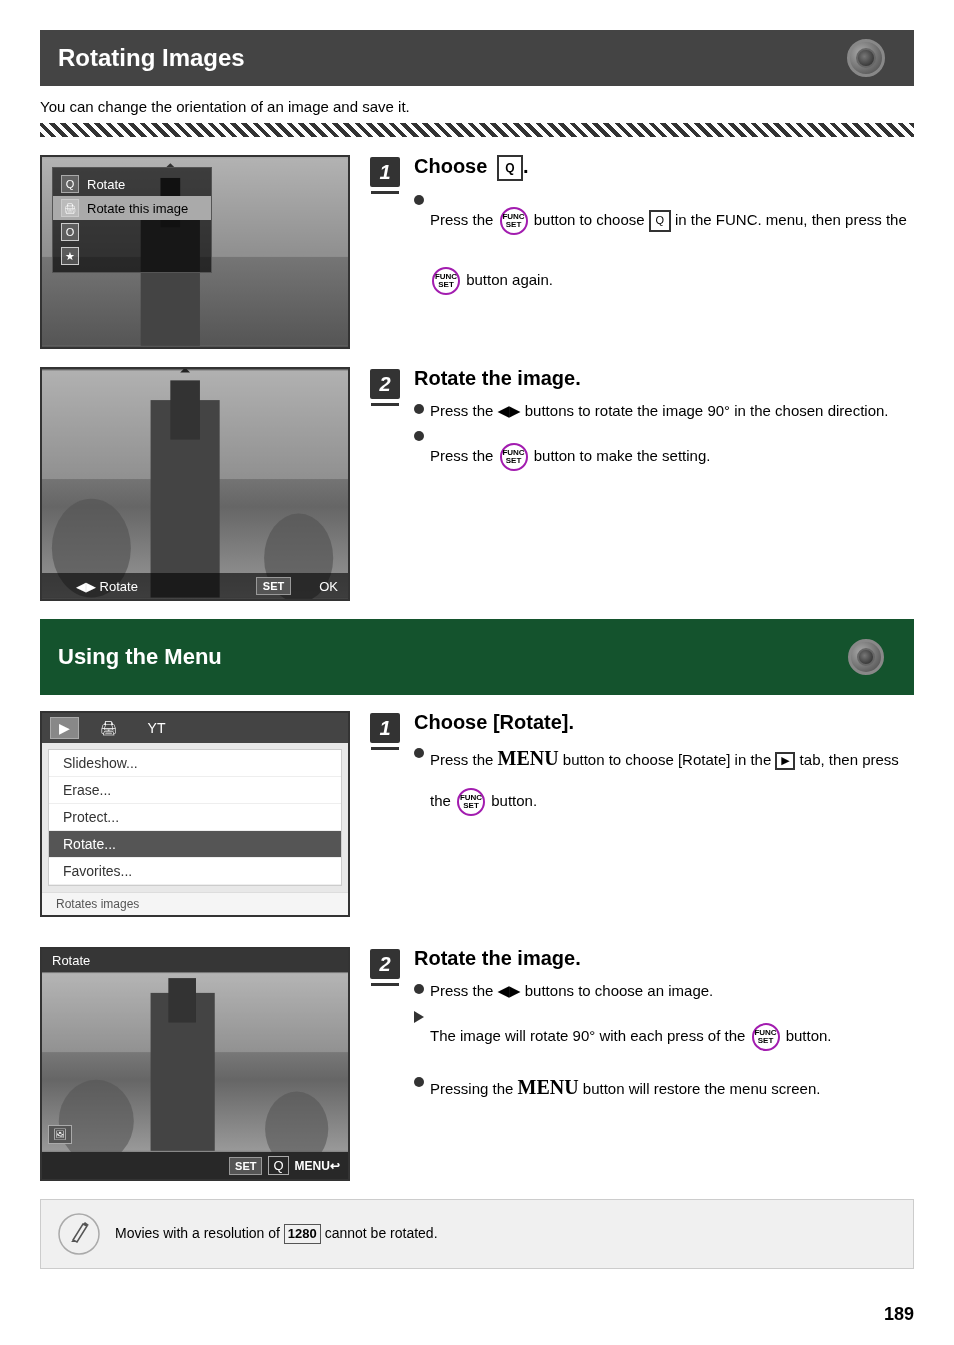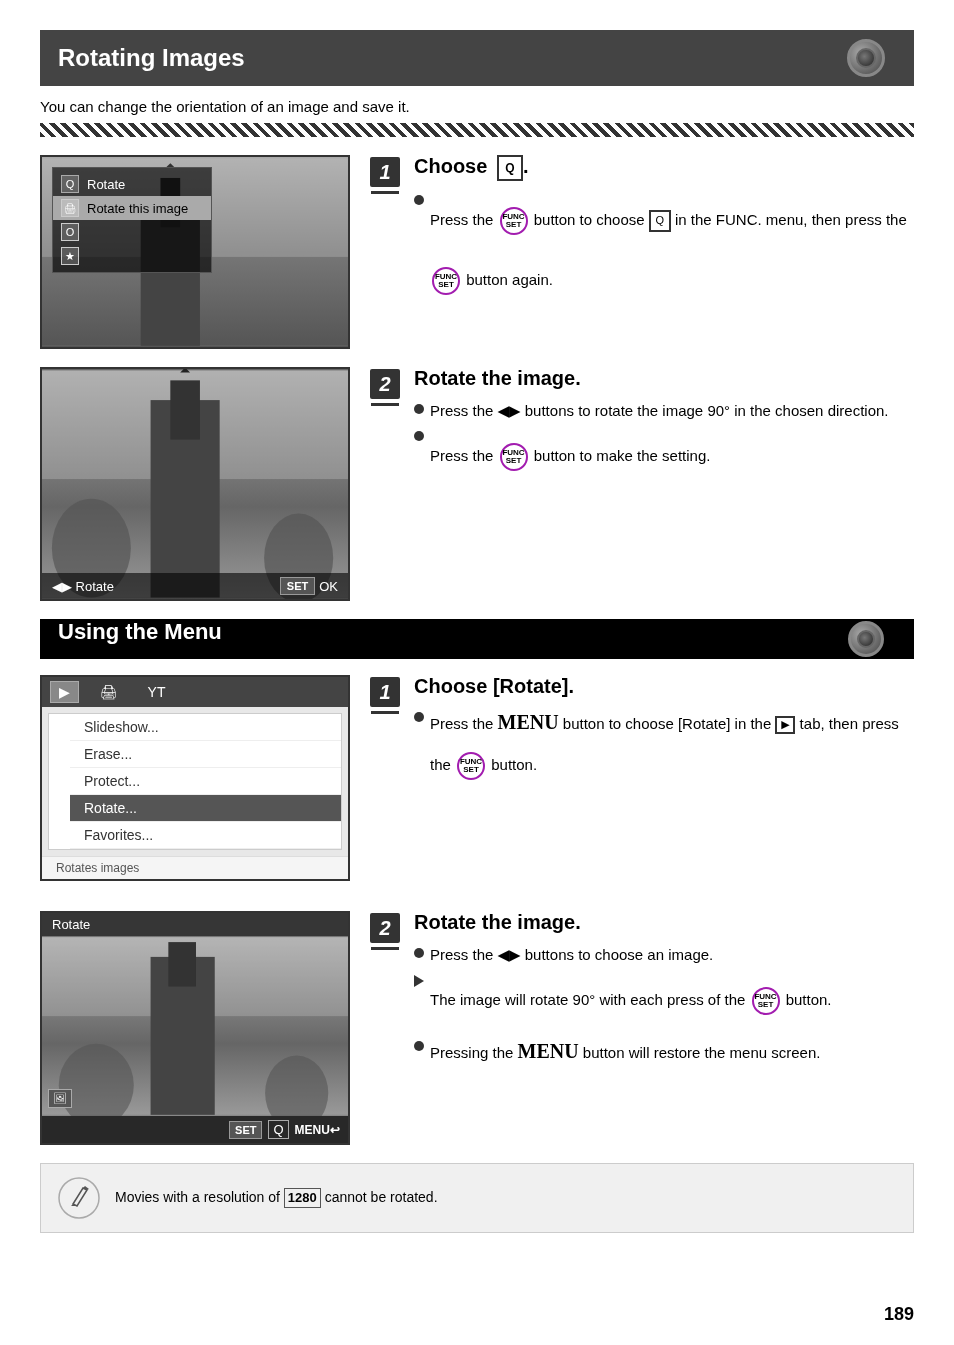--- a/index.html
+++ b/index.html
@@ -134,20 +134,21 @@
       background: rgba(0,0,0,0.6);
       padding: 4px 10px;
       display: flex;
       justify-content: space-between;
       align-items: center;
     }
 
     .screen-label {
       color: #fff;
       font-size: 13px;
+      margin-left: 24px;
     }
 
     .set-button-display {
       background: #555;
       color: #fff;
       font-size: 11px;
       font-weight: bold;
       border: 1px solid #999;
       padding: 2px 6px;
     }
@@ -215,27 +216,28 @@
       font-size: 9px;
       font-weight: bold;
       vertical-align: middle;
       margin: 16px 2px;
       line-height: 1;
       text-align: center;
     }
 
     
     .menu-section-title {
-      background: #000000;
+      background: #14532d;
       color: #fff;
       font-size: 22px;
       font-weight: bold;
-      padding: 0 18px;
+      padding: 18px 18px;
       margin-bottom: 16px;
       display: flex;
+      align-items: center;
       justify-content: space-between;
     }
 
     
     .menu-screen {
       border: 2px solid #333;
       background: #e8e8e8;
       overflow: hidden;
       margin-bottom: 12px;
     }
@@ -257,21 +259,20 @@
 
     .menu-tab.active {
       background: #888;
       border-color: #aaa;
     }
 
     .menu-screen-items {
       background: #fff;
       border: 1px solid #ccc;
       margin: 6px;
-      padding-left: 21px;
     }
 
     .menu-screen-item {
       padding: 5px 14px;
       font-size: 14px;
       border-bottom: 1px solid #eee;
       color: #333;
     }
 
     .menu-screen-item.highlighted {

